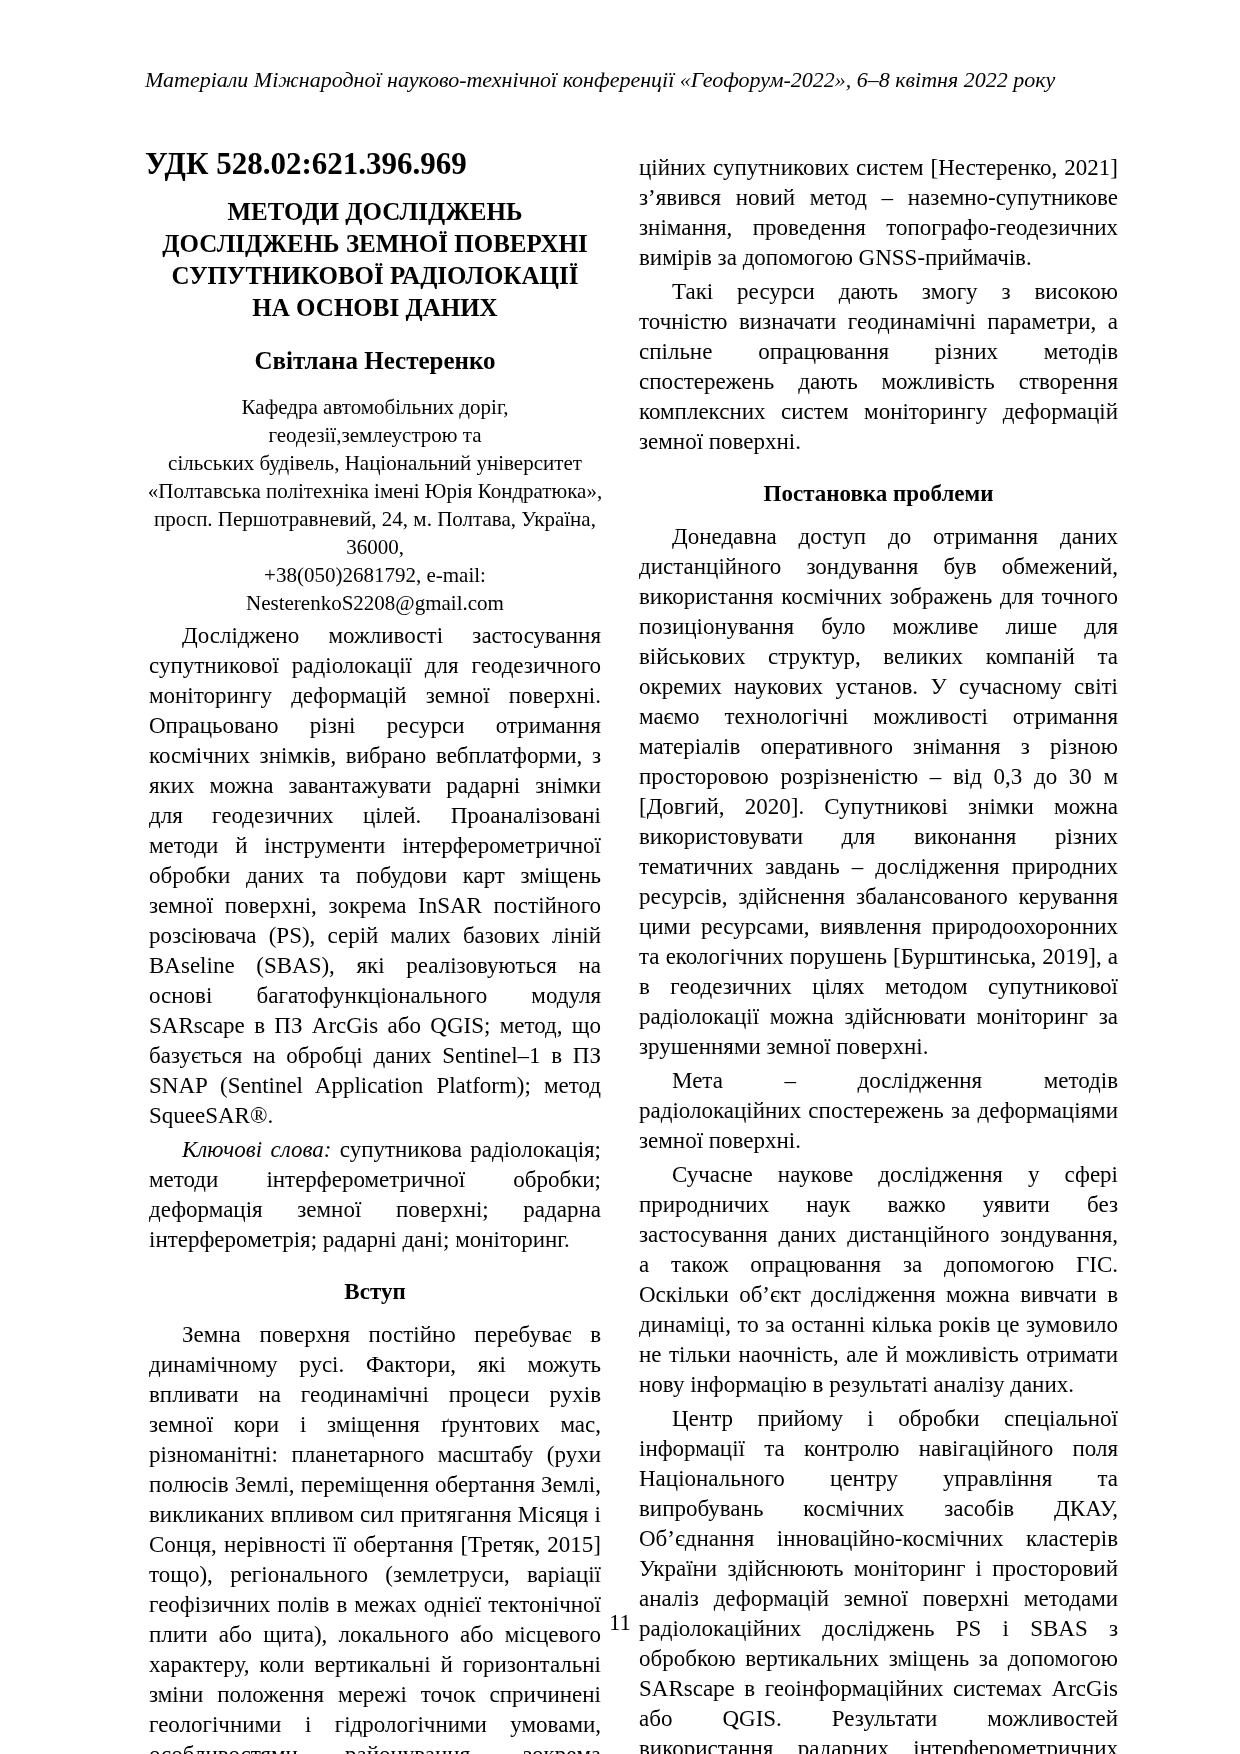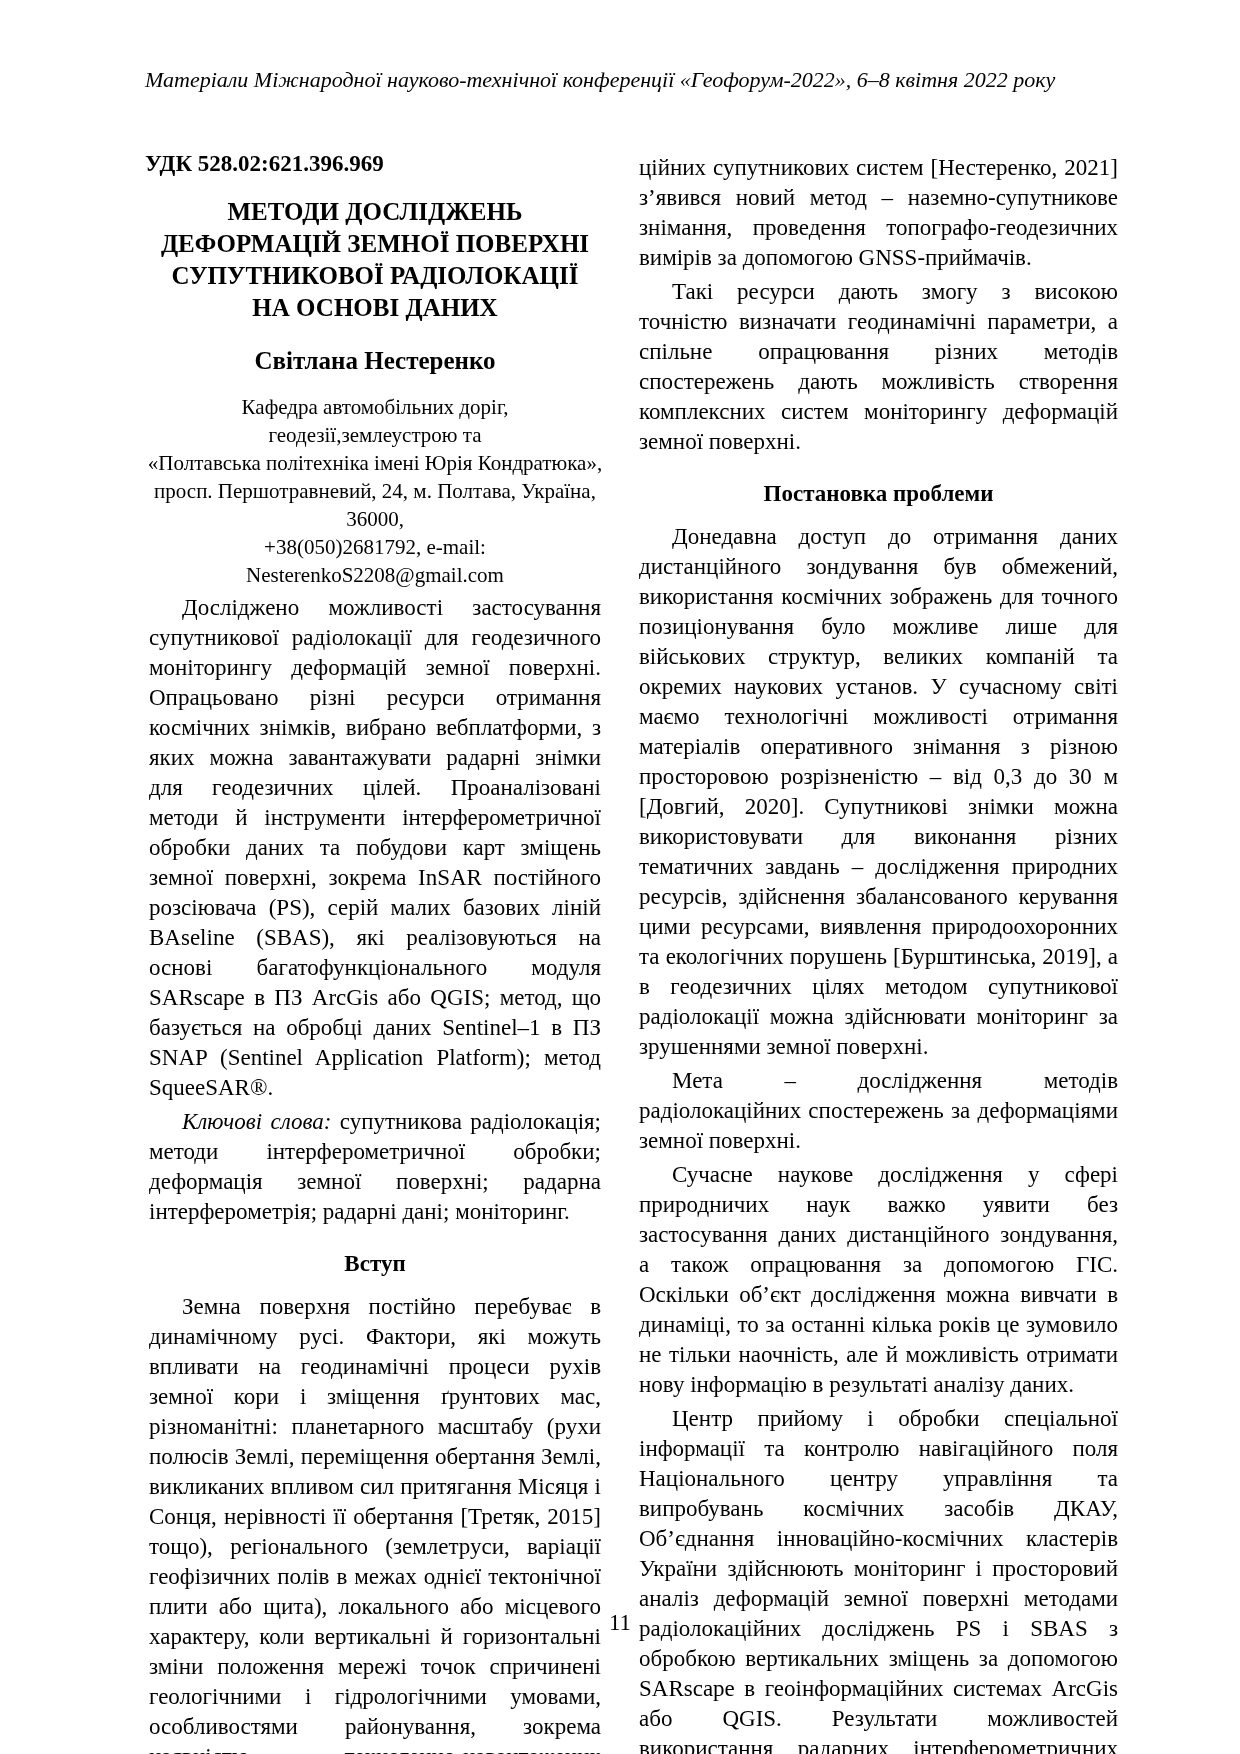--- a/index.html
+++ b/index.html
@@ -37,21 +37,21 @@
     margin: 4px;
     font-size: 23px;
     line-height: 30px;
     text-align: justify;
     hyphens: auto;
   }
   p.ind { text-indent: 33px; }
 
   .udc {
     font-weight: bold;
-    font-size: 23px;
+    font-size: 31px;
     line-height: 30px;
   }
   .title {
     font-weight: bold;
     font-size: 25px;
     line-height: 32px;
     text-align: center;
     margin-top: 17px;
   }
   .author {
@@ -98,29 +98,30 @@
   <div class="running-head">Матеріали Міжнародної науково-технічної конференції «Геофорум-2022», 6–8 квітня 2022 року</div>
 
   <div class="columns">
 
     <div class="col-left">
 
       <div class="udc">УДК 528.02:621.396.969</div>
 
       <div class="title">
         <div>МЕТОДИ ДОСЛІДЖЕНЬ</div>
-        <div>ДЕФОРМАЦІЙ ЗЕМНОЇ ПОВЕРХНІ</div>
+        <div>ДОСЛІДЖЕНЬ ЗЕМНОЇ ПОВЕРХНІ</div>
         <div>СУПУТНИКОВОЇ РАДІОЛОКАЦІЇ</div>
         <div>НА ОСНОВІ ДАНИХ</div>
       </div>
 
       <div class="author">Світлана Нестеренко</div>
 
       <div class="affiliation">
         <div>Кафедра автомобільних доріг, геодезії,землеустрою та</div>
+        <div>сільських будівель, Національний університет</div>
         <div>«Полтавська політехніка імені Юрія Кондратюка»,</div>
         <div>просп. Першотравневий, 24, м. Полтава, Україна, 36000,</div>
         <div>+38(050)2681792, e-mail: NesterenkoS2208@gmail.com</div>
       </div>
 
       <p class="body ind abstract">Досліджено можливості застосування супутникової радіолокації для геодезичного моніторингу деформацій земної поверхні. Опрацьовано різні ресурси отримання космічних знімків, вибрано вебплатформи, з яких можна завантажувати радарні знімки для геодезичних цілей. Проаналізовані методи й інструменти інтерферометричної обробки даних та побудови карт зміщень земної поверхні, зокрема InSAR постійного розсіювача (PS), серій малих базових ліній BAseline (SBAS), які реалізовуються на основі багатофункціонального модуля SARscape в ПЗ ArcGis або QGIS; метод, що базується на обробці даних Sentinel–1 в ПЗ SNAP (Sentinel Application Platform); метод SqueeSAR®.</p>
 
       <p class="body ind"><span class="kw-label">Ключові слова:</span><span> супутникова радіолокація; методи інтерферометричної обробки; деформація земної поверхні; радарна інтерферометрія; радарні дані; моніторинг.</span></p>
 
       <h3 class="sect">Вступ</h3>

